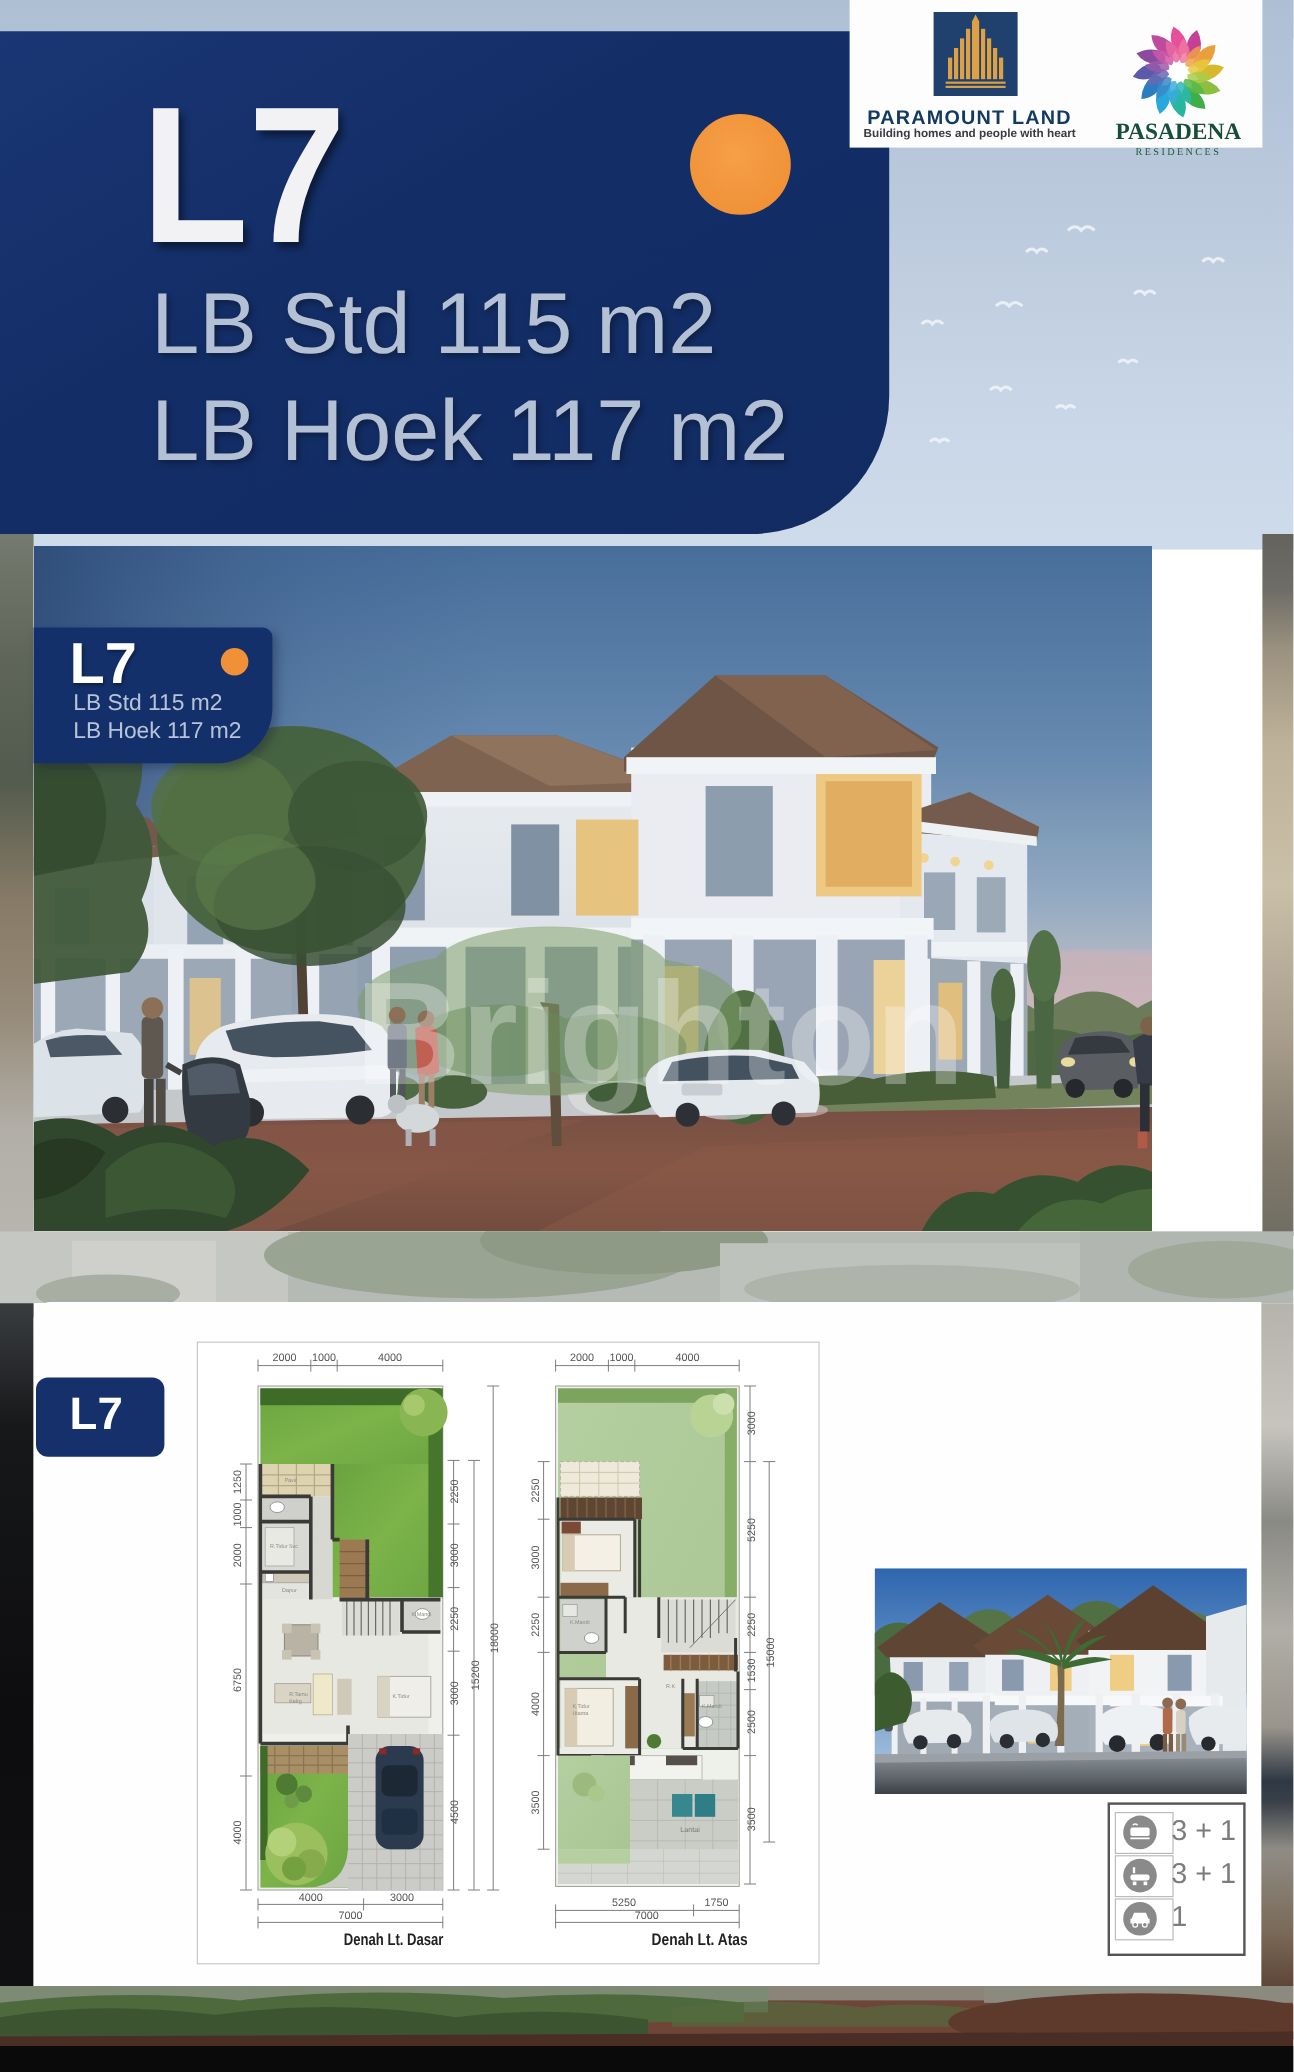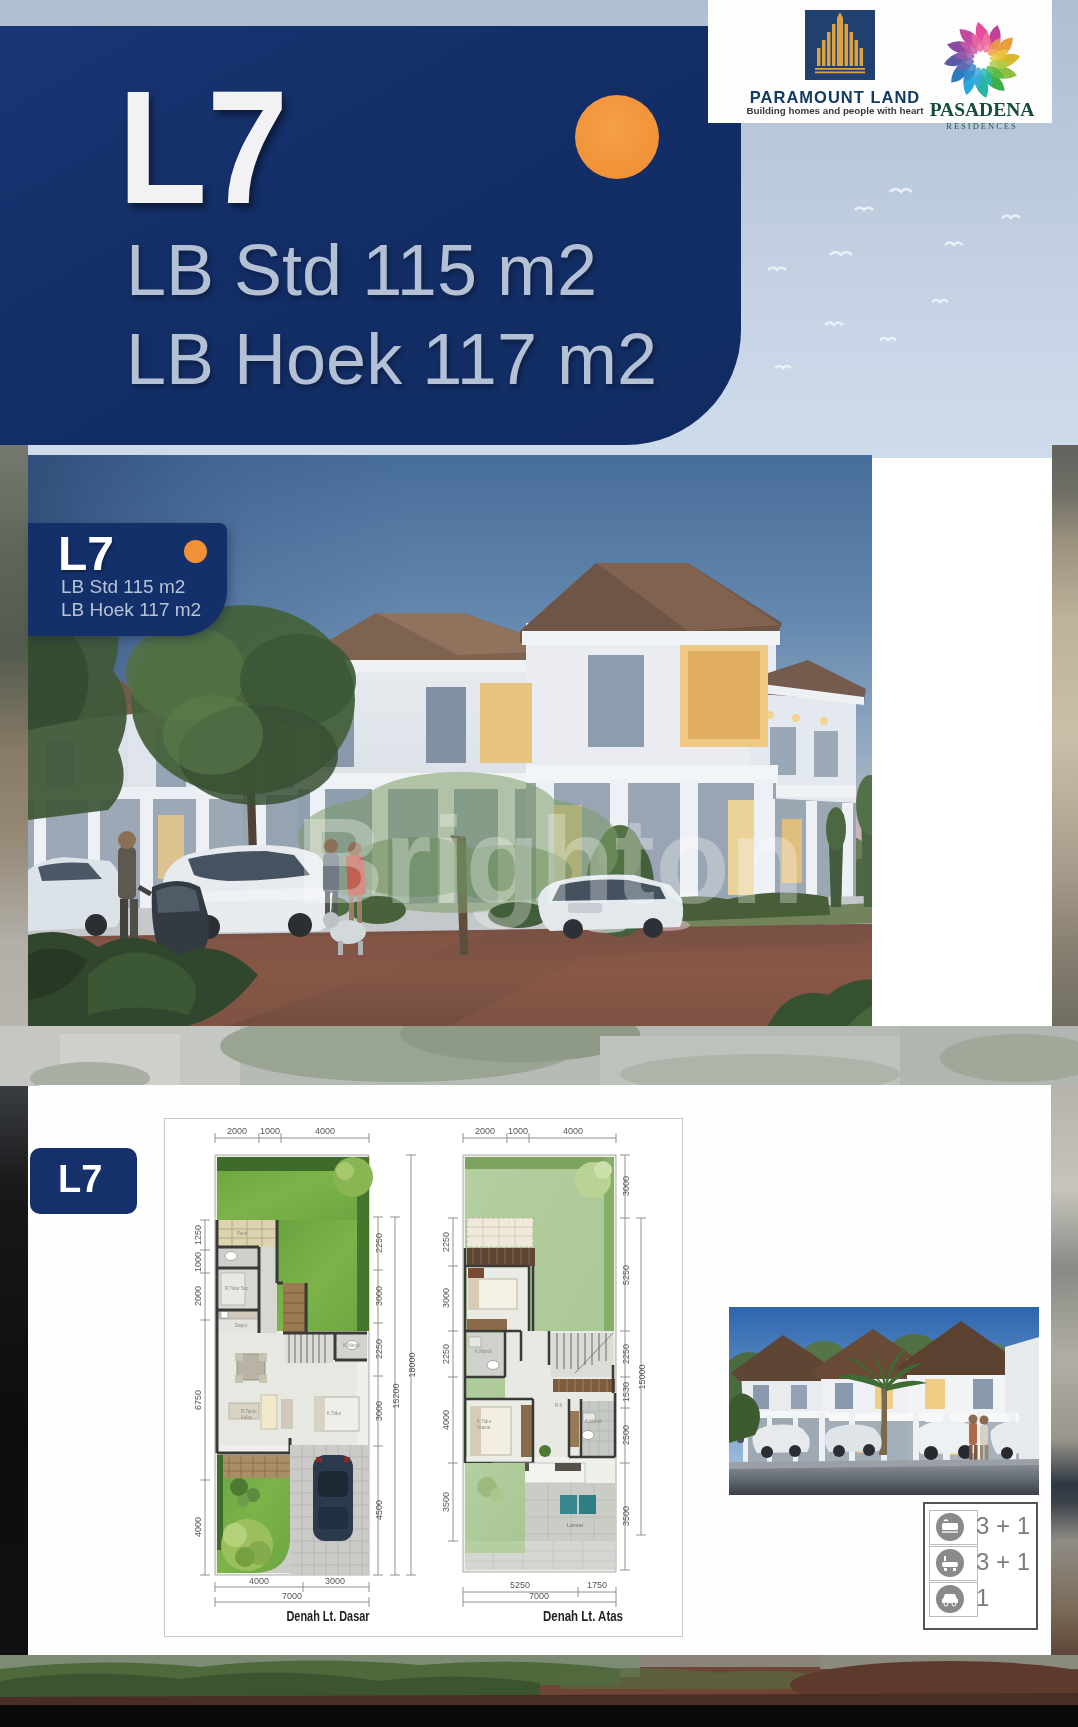--- a/index.html
+++ b/index.html
@@ -36,21 +36,21 @@
 <div class="abs" style="left:118px;top:54px;width:300px;height:170px;color:#f2f2f4;font-size:162px;font-weight:bold;text-shadow:4px 5px 7px rgba(0,0,0,.45);transform:scaleX(.9);transform-origin:left top;">L7</div>
 
 <div class="abs" style="left:126px;top:229px;width:600px;height:80px;color:#b4c1d5;font-size:72px;text-shadow:2px 3px 5px rgba(0,0,0,.35);">LB Std 115 m2</div>
 
 <div class="abs" style="left:126px;top:318px;width:600px;height:80px;color:#b4c1d5;font-size:72px;text-shadow:2px 3px 5px rgba(0,0,0,.35);">LB Hoek 117 m2</div>
 
 <div class="abs" style="left:575px;top:95px;width:84px;height:84px;border-radius:50%;background:radial-gradient(circle at 45% 40%,#f5a049,#ef8c30);"></div>
 
 <div class="abs" style="left:708px;top:0;width:344px;height:123px;background:#fdfdfd;"></div>
 
-<div class="abs" id="paramount" style="left:743px;top:4px;width:185px;height:115px;">
+<div class="abs" id="paramount" style="left:716px;top:4px;width:185px;height:115px;">
   <svg width="185" height="115" viewBox="0 0 185 115">
     <rect x="62" y="6" width="70" height="70" fill="#20406e"></rect>
     <g fill="#dda043">
       <polygon points="97,8 100,14 100,62 94,62 94,14"></polygon>
       <rect x="89" y="20" width="3.5" height="42"></rect>
       <rect x="101.5" y="20" width="3.5" height="42"></rect>
       <rect x="84" y="28" width="3.5" height="34"></rect>
       <rect x="106.5" y="28" width="3.5" height="34"></rect>
       <rect x="79" y="36" width="3.5" height="26"></rect>
       <rect x="111.5" y="36" width="3.5" height="26"></rect>
@@ -143,21 +143,21 @@
         <circle cx="0" cy="0" r="7" fill="#fff"></circle>
       </g>
     </g>
     <text x="62" y="97" text-anchor="middle" font-size="19.5" font-weight="bold" fill="#174e38" font-family="Liberation Serif">PASADENA</text>
     <text x="62" y="110" text-anchor="middle" font-size="8.5" fill="#1d5c40" font-family="Liberation Serif" letter-spacing="2">RESIDENCES</text>
   </svg>
 </div>
 
 <div class="abs" style="left:0;top:445px;width:28px;height:585px;background:linear-gradient(180deg,#75796f 0%,#5f6659 18%,#525b4e 35%,#877a66 52%,#968a78 68%,#b2afa8 85%,#b8b5ae 100%);"></div>
 
-<div class="abs" id="photo" style="left:28px;top:455px;width:844px;height:571px;background:#e5e5e5;overflow:hidden;text-align:center;">
+<div class="abs" id="photo" style="left:28px;top:455px;width:932px;height:571px;background:#e5e5e5;overflow:hidden;text-align:center;">
   <svg width="1024" height="571" viewBox="0 0 1024 571">
     <defs>
       <linearGradient id="sky" x1="0" y1="0" x2="0" y2="1">
         <stop offset="0" stop-color="#416896"></stop>
         <stop offset="0.35" stop-color="#6085ac"></stop>
         <stop offset="0.62" stop-color="#93a9c0"></stop>
         <stop offset="0.78" stop-color="#c4bec4"></stop>
         <stop offset="1" stop-color="#cfc5c6"></stop>
       </linearGradient>
       <linearGradient id="skyL" x1="0" y1="0" x2="1" y2="0">

